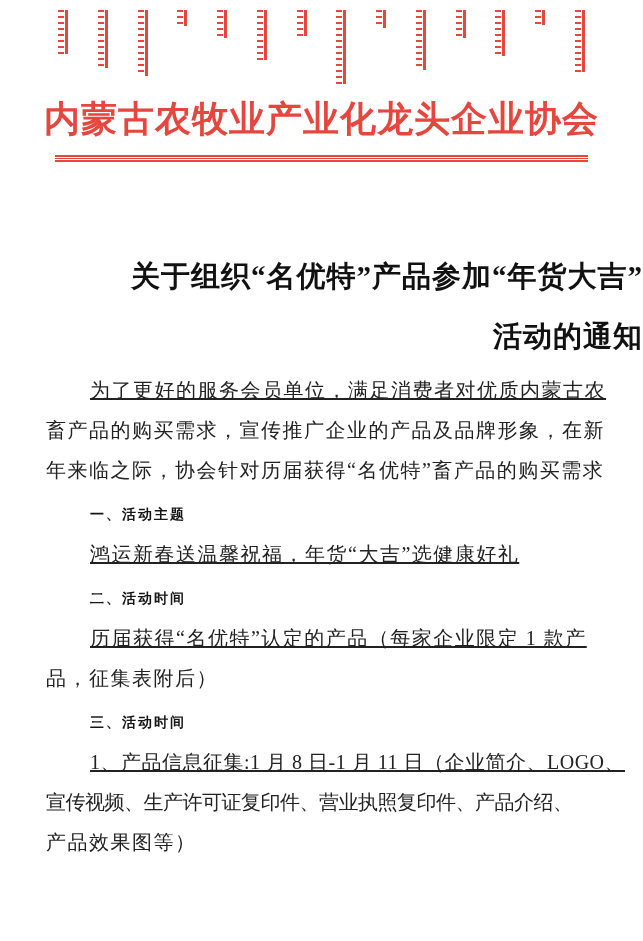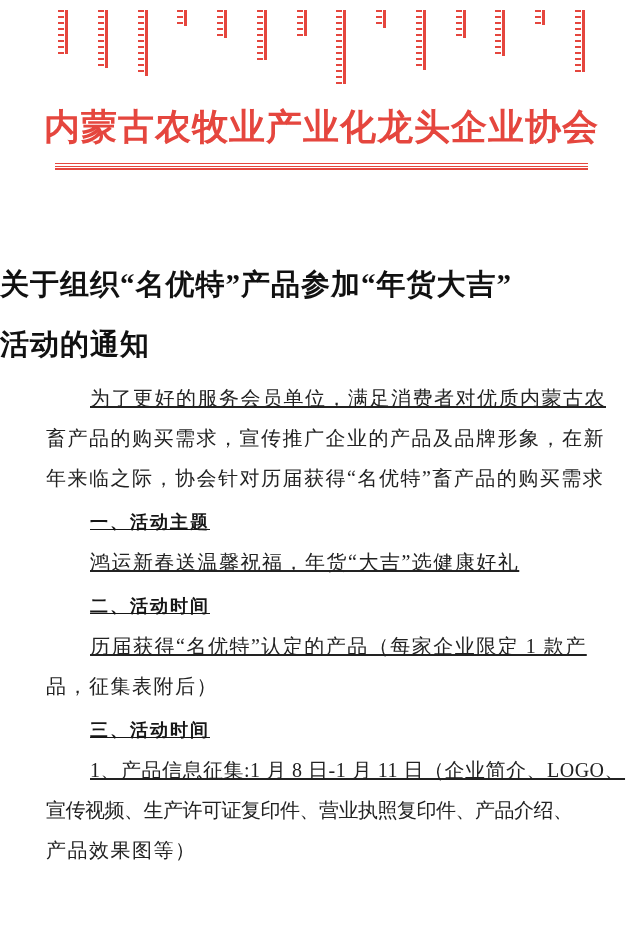--- a/index.html
+++ b/index.html
@@ -25,53 +25,52 @@
   .mglyph{
     width:10px;display:inline-block;
     background-image:
       repeating-linear-gradient(to bottom, var(--red) 0 2px, transparent 2px 6px),
       linear-gradient(var(--red), var(--red));
     background-size:6px 100%, 3px 100%;
     background-position:left top, right top;
     background-repeat:no-repeat, no-repeat;
   }
   .org-name{
-    margin-top:20px;text-align:center;
+    margin-top:12px;text-align:center;
     color:var(--red);font-size:36px;font-weight:bold;
     letter-spacing:1px;line-height:46px;white-space:nowrap;
   }
   .red-rule{
     height:7px;margin:13px 55px 0 55px;
     background:linear-gradient(to bottom,
       var(--red) 0 1.5px, transparent 1.5px 2.8px,
       var(--red) 2.8px 4.2px, transparent 4.2px 5.4px,
       var(--red) 5.4px 7px);
   }
 
   
   .doc-title{
-    margin-top:84px;text-align:left;
+    margin-top:84px;text-align:right;
     font-weight:bold;font-size:29px;line-height:60px;
     letter-spacing:1px;color:#111;
   }
   .doc-title .t-line{white-space:nowrap;}
 
   
   .body-text{
     margin:4px 46px 0 46px;
     font-size:20px;letter-spacing:1.5px;color:#222;
   }
   .line{line-height:40px;white-space:nowrap;}
   .indent{padding-left:44px;text-decoration:underline;}
   .heading{
     padding-left:44px;
     font-family:"Liberation Sans","DejaVu Sans",sans-serif;
-    font-weight:bold;font-size:18px;letter-spacing:2px;color:#161616;
+    font-weight:bold;font-size:14px;letter-spacing:2px;color:#161616;
     margin-top:4px;
-    text-decoration:underline;
   }
   .ls0{letter-spacing:0.5px;}
   .lsn{letter-spacing:-0.5px;}
 </style>
 </head>
 <body>
 
 <div class="page">
 
   <div class="letterhead">

